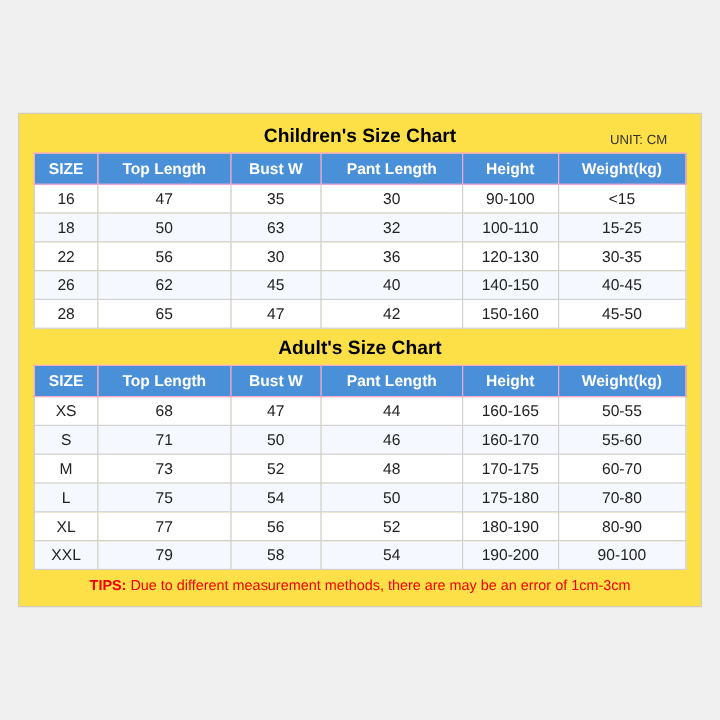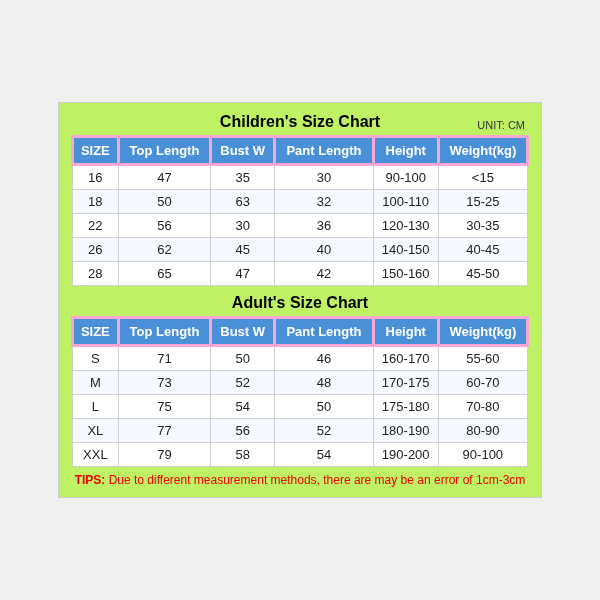--- a/index.html
+++ b/index.html
@@ -6,56 +6,56 @@
     body {
       width: 600px;
       height: 600px;
       background: #f0f0f0;
       display: flex;
       align-items: center;
       justify-content: center;
       font-family: Arial, sans-serif;
     }
     .chart-container {
-      background: #bef264;
+      background: #fde047;
       border: 1px solid #ccc;
-      width: 484px;
+      width: 570px;
       padding: 10px 12px 10px 12px;
     }
     .section-title-row {
       display: flex;
       align-items: baseline;
       justify-content: center;
       position: relative;
       margin-bottom: 4px;
     }
     .section-title {
       font-size: 16px;
       font-weight: bold;
       text-align: center;
     }
     .unit-label {
       font-size: 11px;
       position: absolute;
-      right: 4px;
+      right: 16px;
       bottom: 0;
       color: #333;
     }
     table {
       width: 100%;
       border-collapse: collapse;
       font-size: 13px;
     }
     th {
       background: #4a90d9;
       color: #fff;
       font-weight: bold;
       padding: 5px 4px;
       text-align: center;
-      border: 3px solid #f9a8d4;
+      border: 1px solid #f9a8d4;
     }
     td {
       padding: 4px 4px;
       text-align: center;
       border: 1px solid #d0d0d0;
       color: #222;
     }
     tr:nth-child(odd) td {
       background: #fff;
     }
@@ -154,20 +154,28 @@
       <tr>
         <th>SIZE</th>
         <th>Top Length</th>
         <th>Bust W</th>
         <th>Pant Length</th>
         <th>Height</th>
         <th>Weight(kg)</th>
       </tr>
     </thead>
     <tbody id="adults-tbody">
+    <tr>
+          <td class="size-col">XS</td>
+          <td>68</td>
+          <td>47</td>
+          <td>44</td>
+          <td>160-165</td>
+          <td>50-55</td>
+        </tr>
         <tr>
           <td class="size-col">S</td>
           <td>71</td>
           <td>50</td>
           <td>46</td>
           <td>160-170</td>
           <td>55-60</td>
         </tr>
         <tr>
           <td class="size-col">M</td>

